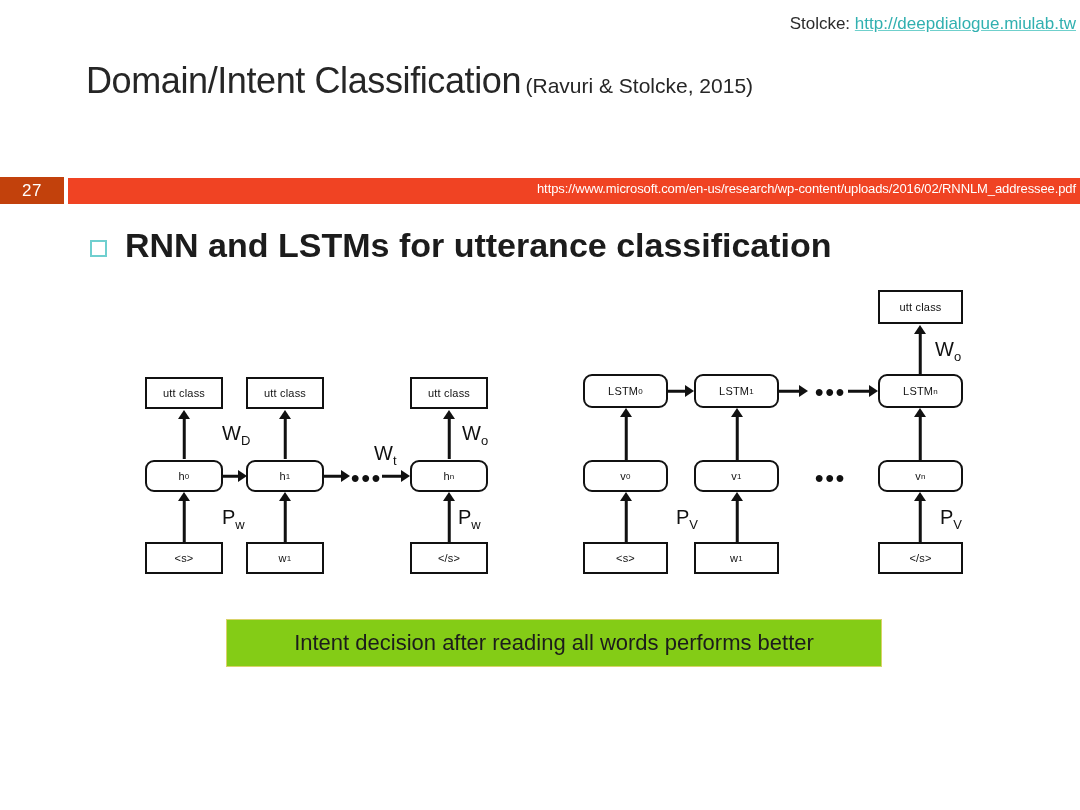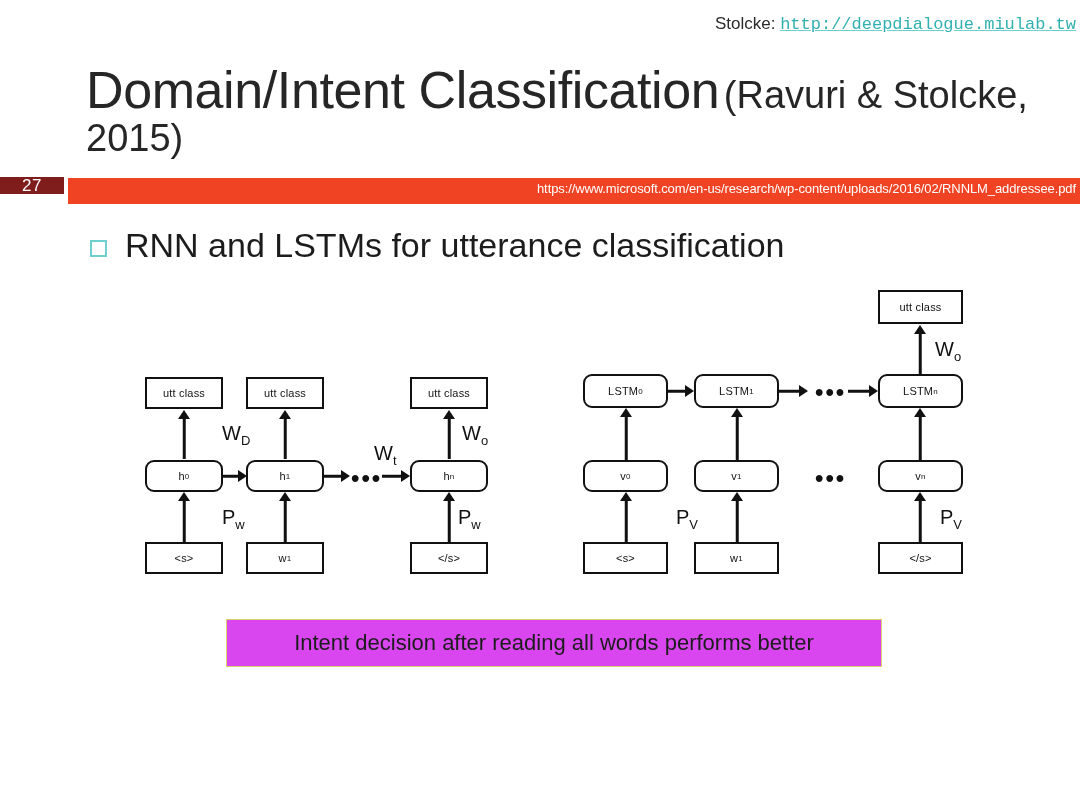--- a/index.html
+++ b/index.html
@@ -23,49 +23,48 @@
     right: 4px;
     font-size: 17px;
     color: #2b2b2b;
     white-space: nowrap;
   }
   .material-label { color: #2b2b2b; }
   .material-url {
     color: #31b0b0;
     text-decoration: underline;
     text-decoration-color: #6fd0cc;
-    font-family: Liberation Mono, monospace;
   }
 
   
   .title-block {
     position: absolute;
     top: 62px;
     left: 86px;
     width: 960px;
     line-height: 1.08;
   }
   .title-main {
-    font-size: 52px;
+    font-size: 36px;
     color: #262626;
     letter-spacing: -0.4px;
   }
   .title-cite {
-    font-size: 38px;
+    font-size: 21px;
     color: #262626;
   }
 
   
   .page-badge {
     position: absolute;
     left: 0;
     top: 177px;
     width: 64px;
-    height: 17px;
-    background: #7f1d1d;
+    height: 27px;
+    background: #c2410c;
     color: #ffffff;
     font-size: 17px;
     display: flex;
     align-items: center;
     justify-content: center;
     letter-spacing: 0.5px;
   }
   .red-bar {
     position: absolute;
     left: 68px;
@@ -97,20 +96,21 @@
     width: 13px;
     height: 13px;
     border: 2px solid #6fcfcf;
     background: #ffffff;
     flex: 0 0 auto;
     margin-top: 6px;
   }
   .bullet-text {
     font-size: 34px;
     color: #1c1c1c;
+    font-weight: bold;
   }
 
   
   .stage {
     position: absolute;
     left: 0;
     top: 270px;
     width: 1080px;
     height: 330px;
   }
@@ -196,21 +196,21 @@
   }
 
   
   .callout {
     position: absolute;
     left: 226px;
     top: 619px;
     width: 656px;
     height: 48px;
     box-sizing: border-box;
-    background: #d946ef;
+    background: #84cc16;
     border: 1px solid #d9d36a;
     display: flex;
     align-items: center;
     justify-content: center;
     font-size: 22px;
     color: #1c1c1c;
   }
 </style>
 </head>
 <body>

